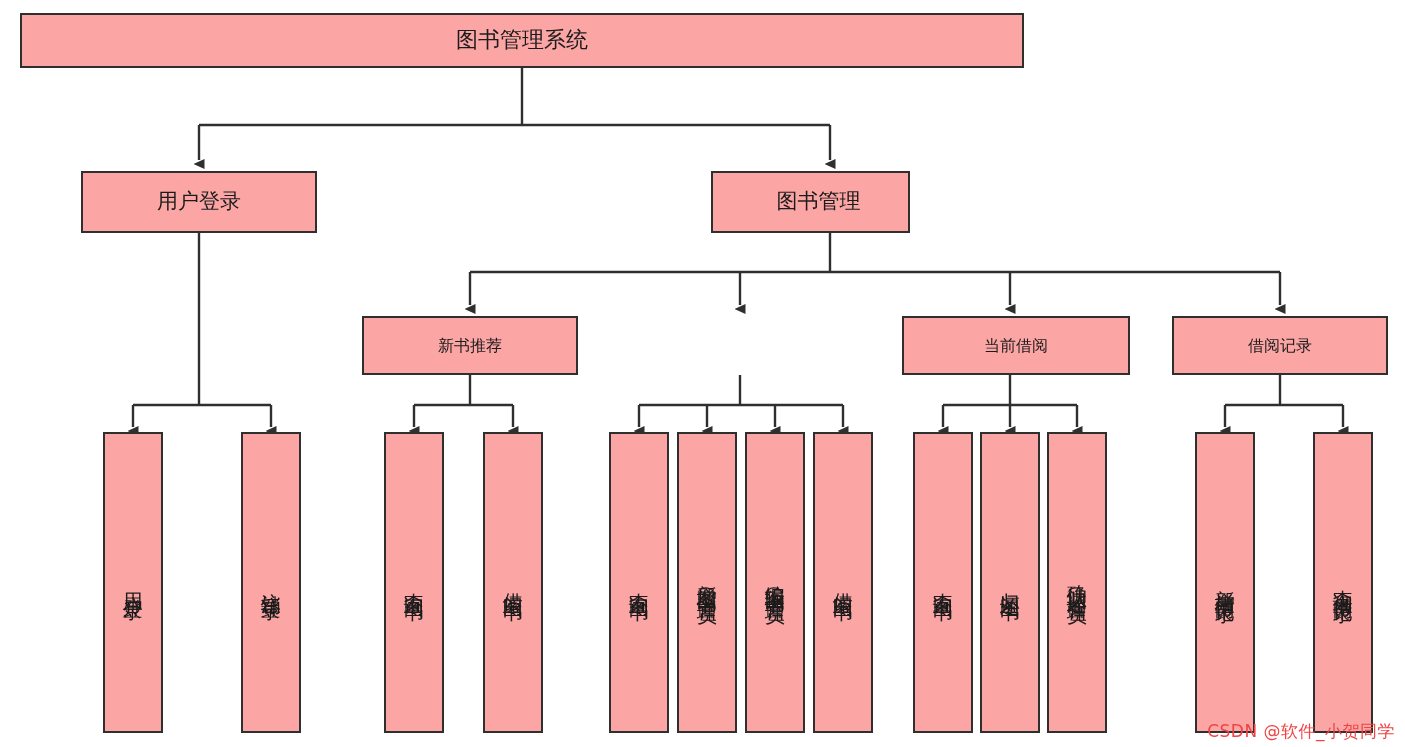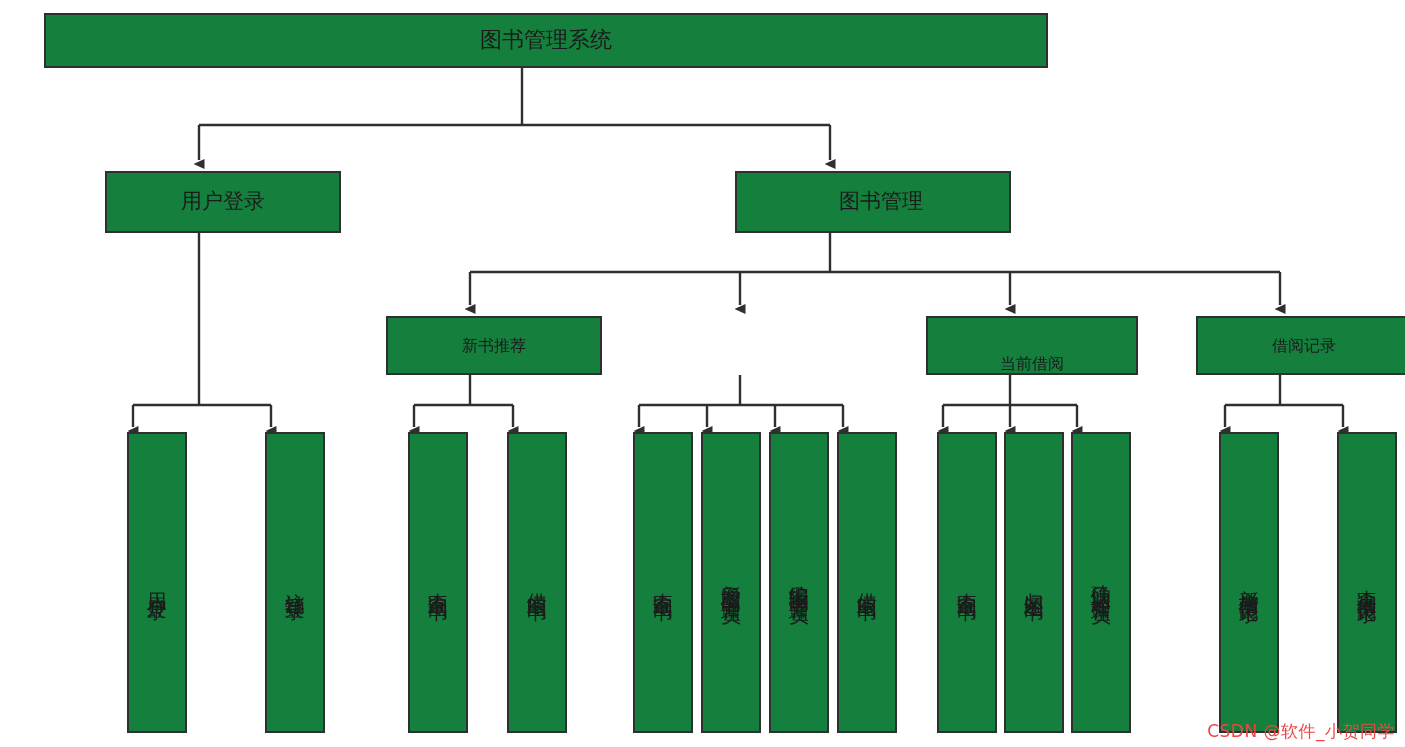--- a/index.html
+++ b/index.html
@@ -11,29 +11,28 @@
     position:relative;
     width:1405px;
     height:747px;
     background:#ffffff;
     overflow:hidden;
   }
   
   .node{
     position:absolute;
     box-sizing:border-box;
-    background:#15803d;
+    background:#fca5a5;
     border:2px solid #2f2f2f;
     display:flex;
     align-items:center;
     justify-content:center;
     color:#1b1b1b;
     line-height:1.12;
     text-align:center;
-    margin-left:24px;
   }
   .node.root{font-size:22px;}
   .node.lvl2{font-size:21px;}
   .node.lvl3{font-size:16px;}
   .node.leaf{
     font-size:20px;
     writing-mode:vertical-rl;
     text-orientation:upright;
     letter-spacing:2px;
     padding:14px 0;
@@ -121,28 +120,28 @@
     </g>
   </svg>
 
   <div class="node root" style="left:20px;top:13px;width:1004px;height:55px;">
     <span class="label">图书管理系统</span>
   </div>
 
   <div class="node lvl2" style="left:81px;top:171px;width:236px;height:62px;">
     <span class="label">用户登录</span>
   </div>
-  <div class="node lvl2" style="left:711px;top:171px;width:276px;height:62px;padding-left:16px;">
+  <div class="node lvl2" style="left:711px;top:171px;width:199px;height:62px;padding-left:16px;">
     <span class="label">图书管理</span>
   </div>
 
   <div class="node lvl3" style="left:362px;top:316px;width:216px;height:59px;">
     <span class="label">新书推荐</span>
   </div>
-  <div class="node lvl3" style="left:902px;top:316px;width:212px;height:59px;align-items:flex-end;">
+  <div class="node lvl3" style="left:902px;top:316px;width:228px;height:59px;">
     <span class="label">当前借阅</span>
   </div>
   <div class="node lvl3" style="left:1172px;top:316px;width:216px;height:59px;">
     <span class="label">借阅记录</span>
   </div>
 
   <div class="node leaf" style="left:103px;top:432px;width:60px;height:301px;">
     <span class="label">用户登录</span>
   </div>
   <div class="node leaf" style="left:241px;top:432px;width:60px;height:301px;">

